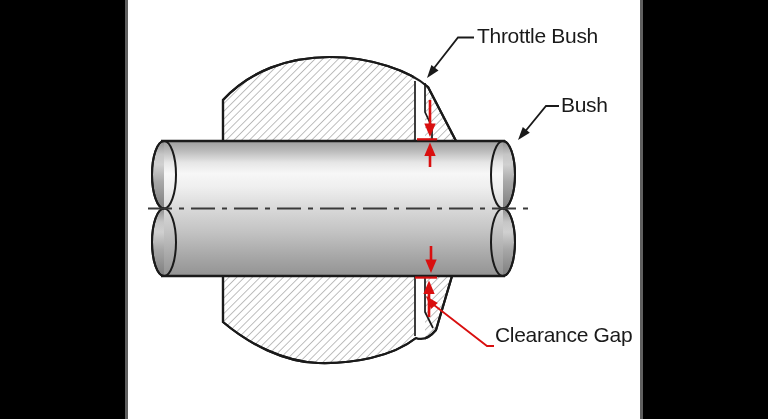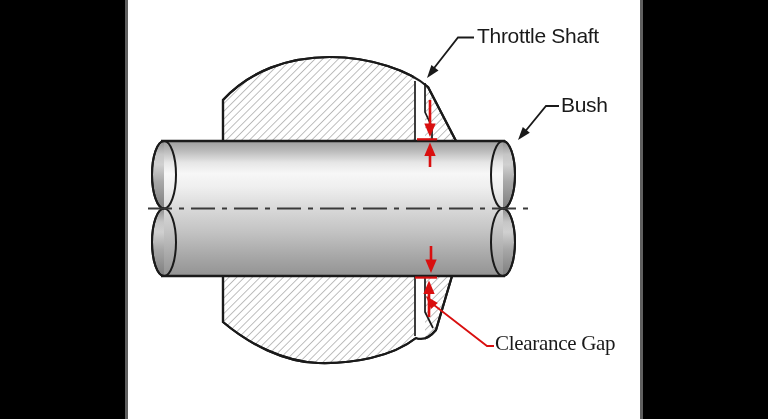--- a/index.html
+++ b/index.html
@@ -19,21 +19,21 @@
   .red-stroke{stroke:var(--annotation-red,#d90f0f);}
   .red-fill{fill:var(--annotation-red,#d90f0f);}
   .black-fill{fill:var(--outline,#1a1a1a);}
   .cl{stroke:var(--centerline,#3a3a3a);}
   .label{
     position:absolute;color:var(--outline,#1a1a1a);
     font-size:21px;line-height:1.05;letter-spacing:-0.3px;white-space:nowrap;
   }
   #label-throttle-bush{left:477px;top:25px;}
   #label-shaft{left:561px;top:94px;}
-  #label-clearance-gap{left:495px;top:332px;font-family:Liberation Serif, serif;}
+  #label-clearance-gap{left:495px;top:324px;}
 </style>
 </head>
 <body>
 
 <div class="panel"></div>
 
 <svg class="diagram" viewBox="0 0 768 419">
   <defs>
     <pattern id="hatch" width="5.5" height="5.5" patternUnits="userSpaceOnUse" patternTransform="rotate(45)">
       <rect width="5.5" height="5.5" fill="#ffffff"></rect>
@@ -104,15 +104,15 @@
   </g>
 
   <g>
     <path d="M 474 37.5 L 458 37.5 L 431 72" fill="none" class="outline" stroke-width="1.8"></path>
     <polygon points="427,78 438.5,70.5 431.4,65" class="black-fill"></polygon>
     <path d="M 559 106 L 546 106 L 521 136.5" fill="none" class="outline" stroke-width="1.8"></path>
     <polygon points="518,140 529.8,132.8 522.8,127.1" class="black-fill"></polygon>
   </g>
 </svg>
 
-<div class="label" id="label-throttle-bush">Throttle Shaft</div>
+<div class="label" id="label-throttle-bush">Throttle Bush</div>
 <div class="label" id="label-shaft">Bush</div>
 <div class="label" id="label-clearance-gap">Clearance Gap</div>
 
 </body></html>

